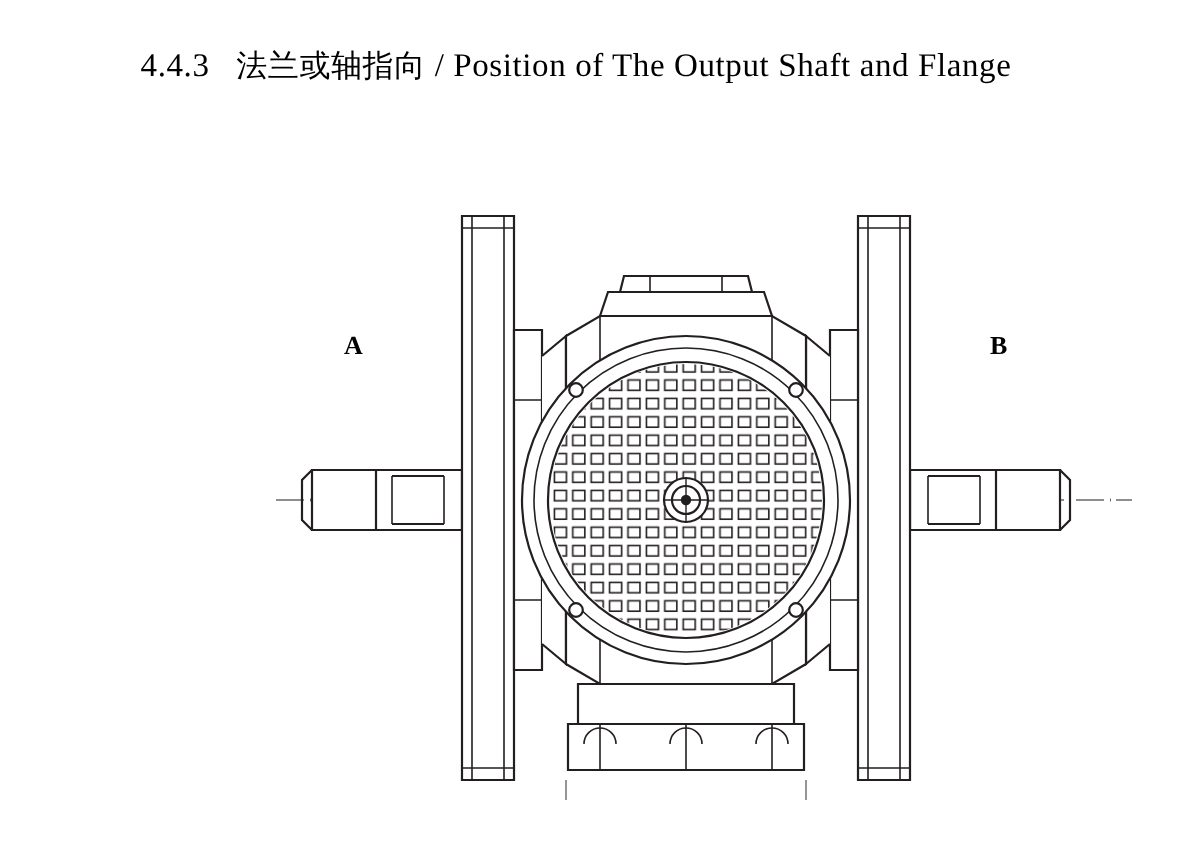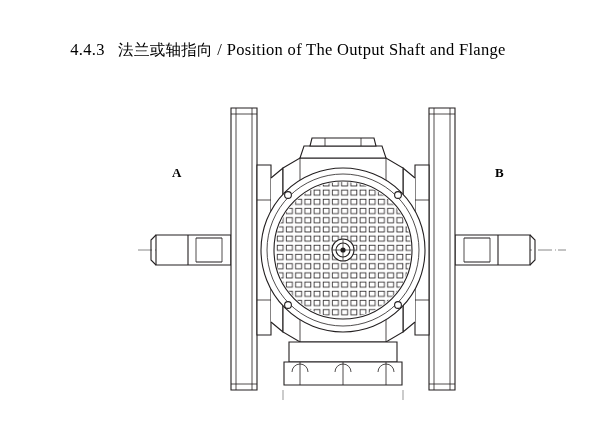--- a/index.html
+++ b/index.html
@@ -11,21 +11,21 @@
     width: 600px;
     height: 431px;
     position: relative;
     overflow: hidden;
     font-family: "Liberation Serif", serif;
     color: #000000;
   }
   #title {
     position: absolute;
     left: 0;
-    top: 40px;
+    top: 23px;
     width: 576px;
     text-align: center;
     font-size: 16.5px;
     letter-spacing: 0.3px;
     white-space: nowrap;
   }
   #title .num {
     font-family: "Liberation Serif", serif;
   }
   #title .cn {

